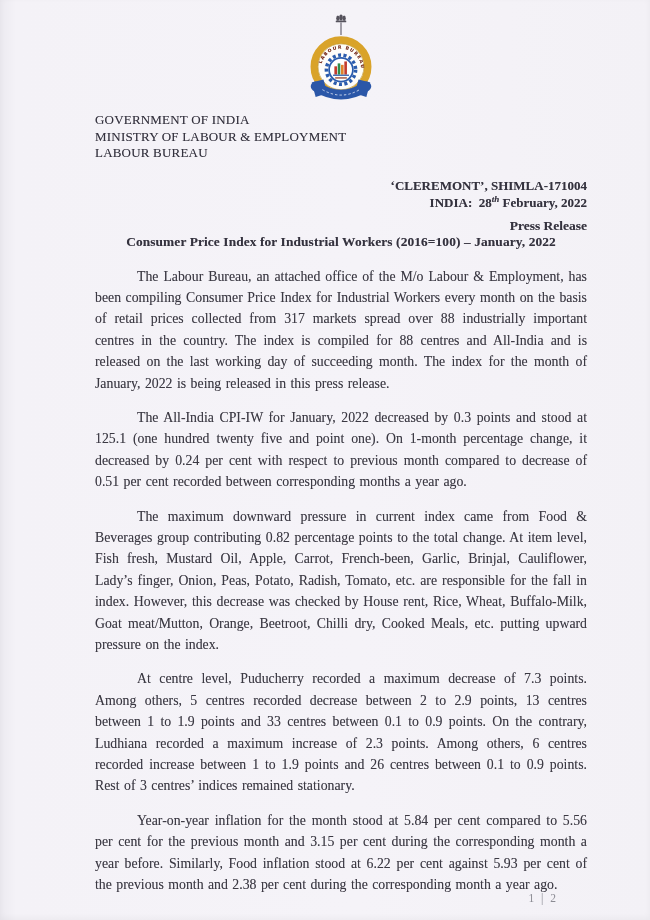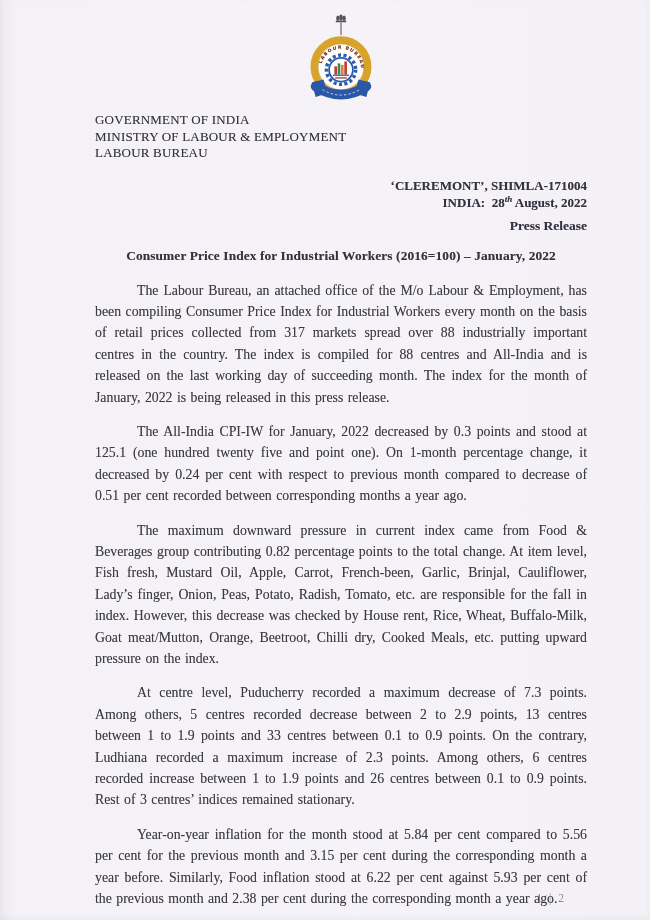--- a/index.html
+++ b/index.html
@@ -62,39 +62,38 @@
     font-weight: bold;
     font-size: 13.5px;
     color: #34323e;
     margin-top: 7px;
   }
   .title {
     text-align: center;
     font-weight: bold;
     font-size: 13.4px;
     color: #34323e;
-    margin-top: 14px;
     letter-spacing: 0.1px;
   }
   .body-p {
     margin: 0;
     margin-top: 13px;
     font-size: 13.8px;
     line-height: 21.4px;
     text-align: justify;
     text-indent: 42px;
     color: #3b3943;
     word-spacing: 1px;
   }
   .body-p:first-of-type {
     margin-top: 16px;
   }
   .footer {
     position: absolute;
-    right: 84px;
+    right: 92px;
     bottom: 16px;
     font-size: 11.5px;
     color: #8b8b93;
     letter-spacing: 2px;
     font-family: "Liberation Serif", serif;
   }
 </style>
 </head>
 <body>
 
@@ -146,21 +145,21 @@
     </div>
 
     <div class="org">
       <div>GOVERNMENT OF INDIA</div>
       <div>MINISTRY OF LABOUR &amp; EMPLOYMENT</div>
       <div>LABOUR BUREAU</div>
     </div>
 
     <div class="right-block">
       <div>‘CLEREMONT’, SHIMLA-171004</div>
-      <div><span>INDIA:</span>&nbsp; <span>28</span><sup>th</sup> <span>August, 2022</span></div>
+      <div><span>INDIA:</span>&nbsp; <span>28</span><sup>th</sup> <span>February, 2022</span></div>
     </div>
 
 
     <div class="heading">Press Release</div>
 
     <div class="title">Consumer Price Index for Industrial Workers (2016=100) – January, 2022</div>
 
     <p class="body-p">The Labour Bureau, an attached office of the M/o Labour &amp; Employment, has been compiling Consumer Price Index for Industrial Workers every month on the basis of retail prices collected from 317 markets spread over 88 industrially important centres in the country. The index is compiled for 88 centres and All-India and is released on the last working day of succeeding month. The index for the month of January, 2022 is being released in this press release.</p>
     <p class="body-p">The All-India CPI-IW for January, 2022 decreased by 0.3 points and stood at 125.1 (one hundred twenty five and point one). On 1-month percentage change, it decreased by 0.24 per cent with respect to previous month compared to decrease of 0.51 per cent recorded between corresponding months a year ago.</p>
     <p class="body-p">The maximum downward pressure in current index came from Food &amp; Beverages group contributing 0.82 percentage points to the total change. At item level, Fish fresh, Mustard Oil, Apple, Carrot, French-been, Garlic, Brinjal, Cauliflower, Lady’s finger, Onion, Peas, Potato, Radish, Tomato, etc. are responsible for the fall in index. However, this decrease was checked by House rent, Rice, Wheat, Buffalo-Milk, Goat meat/Mutton, Orange, Beetroot, Chilli dry, Cooked Meals,  etc. putting upward pressure on the index.</p>

